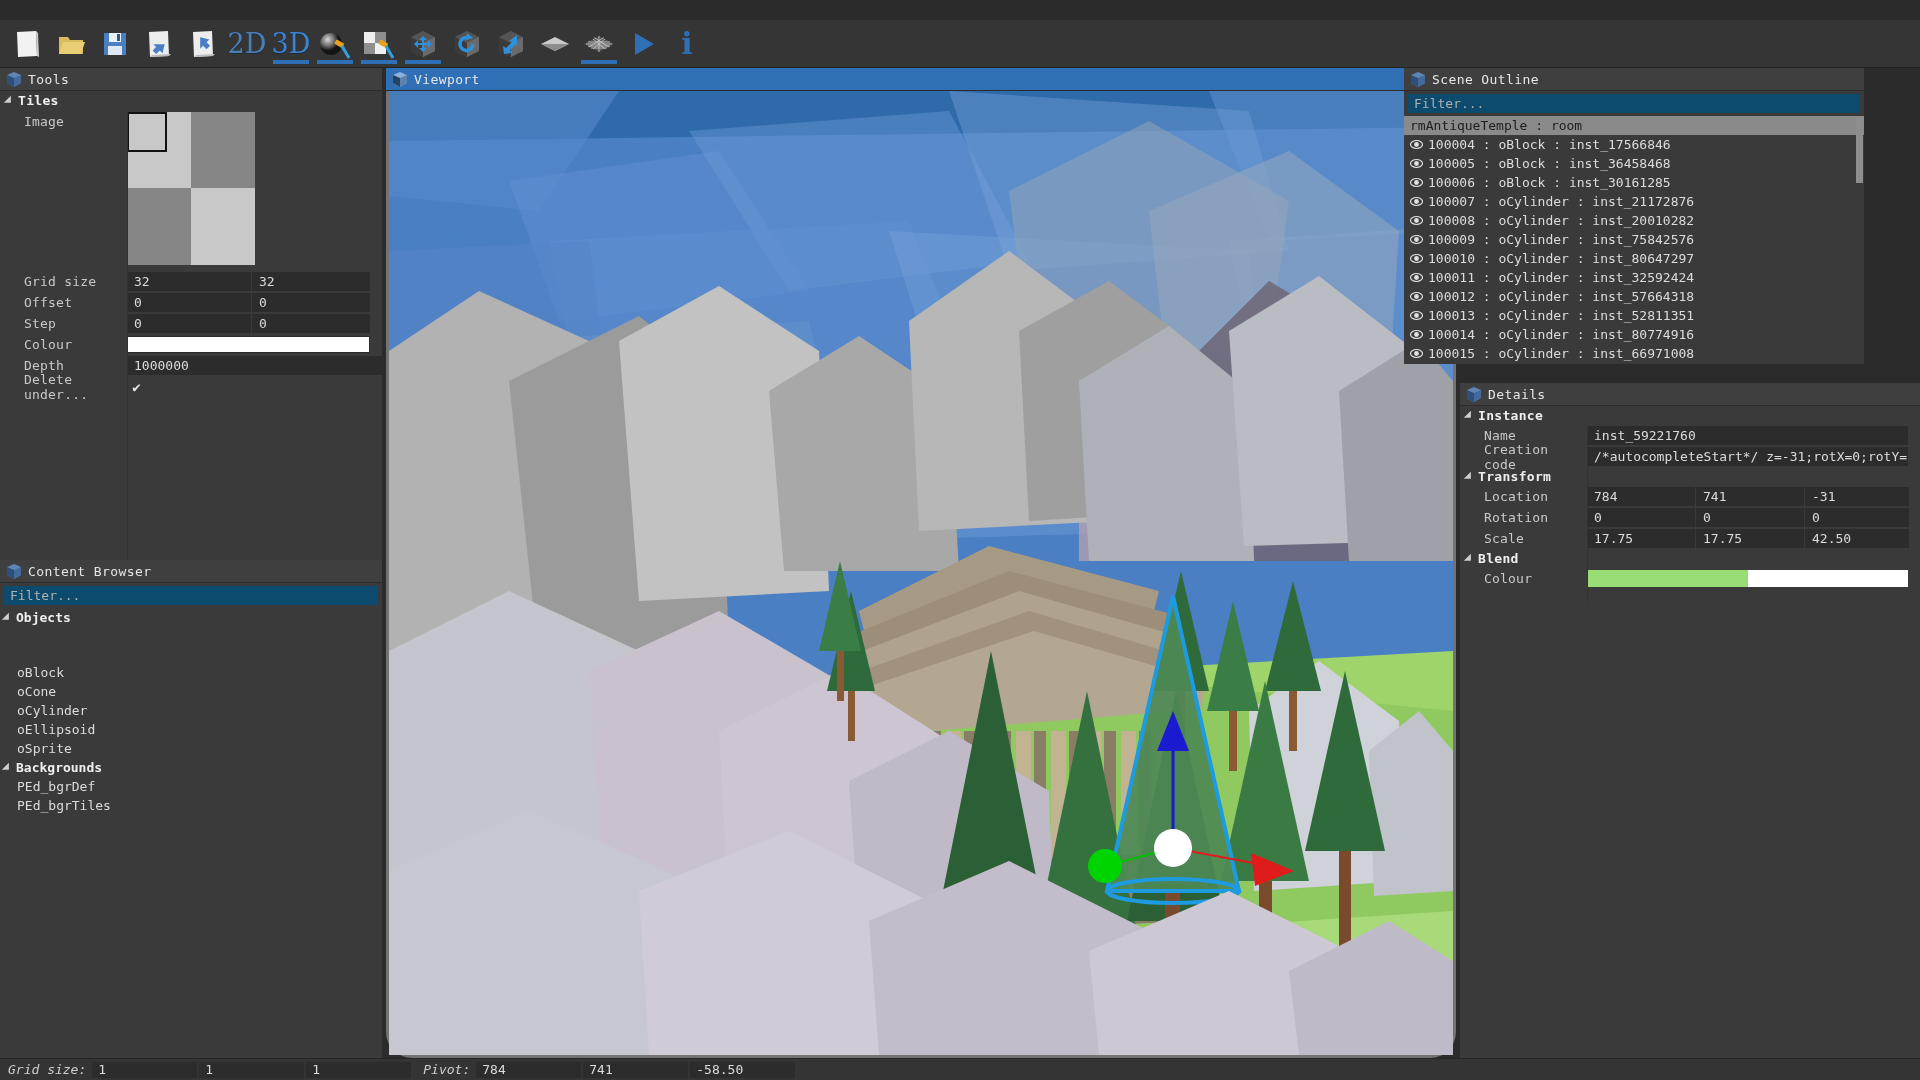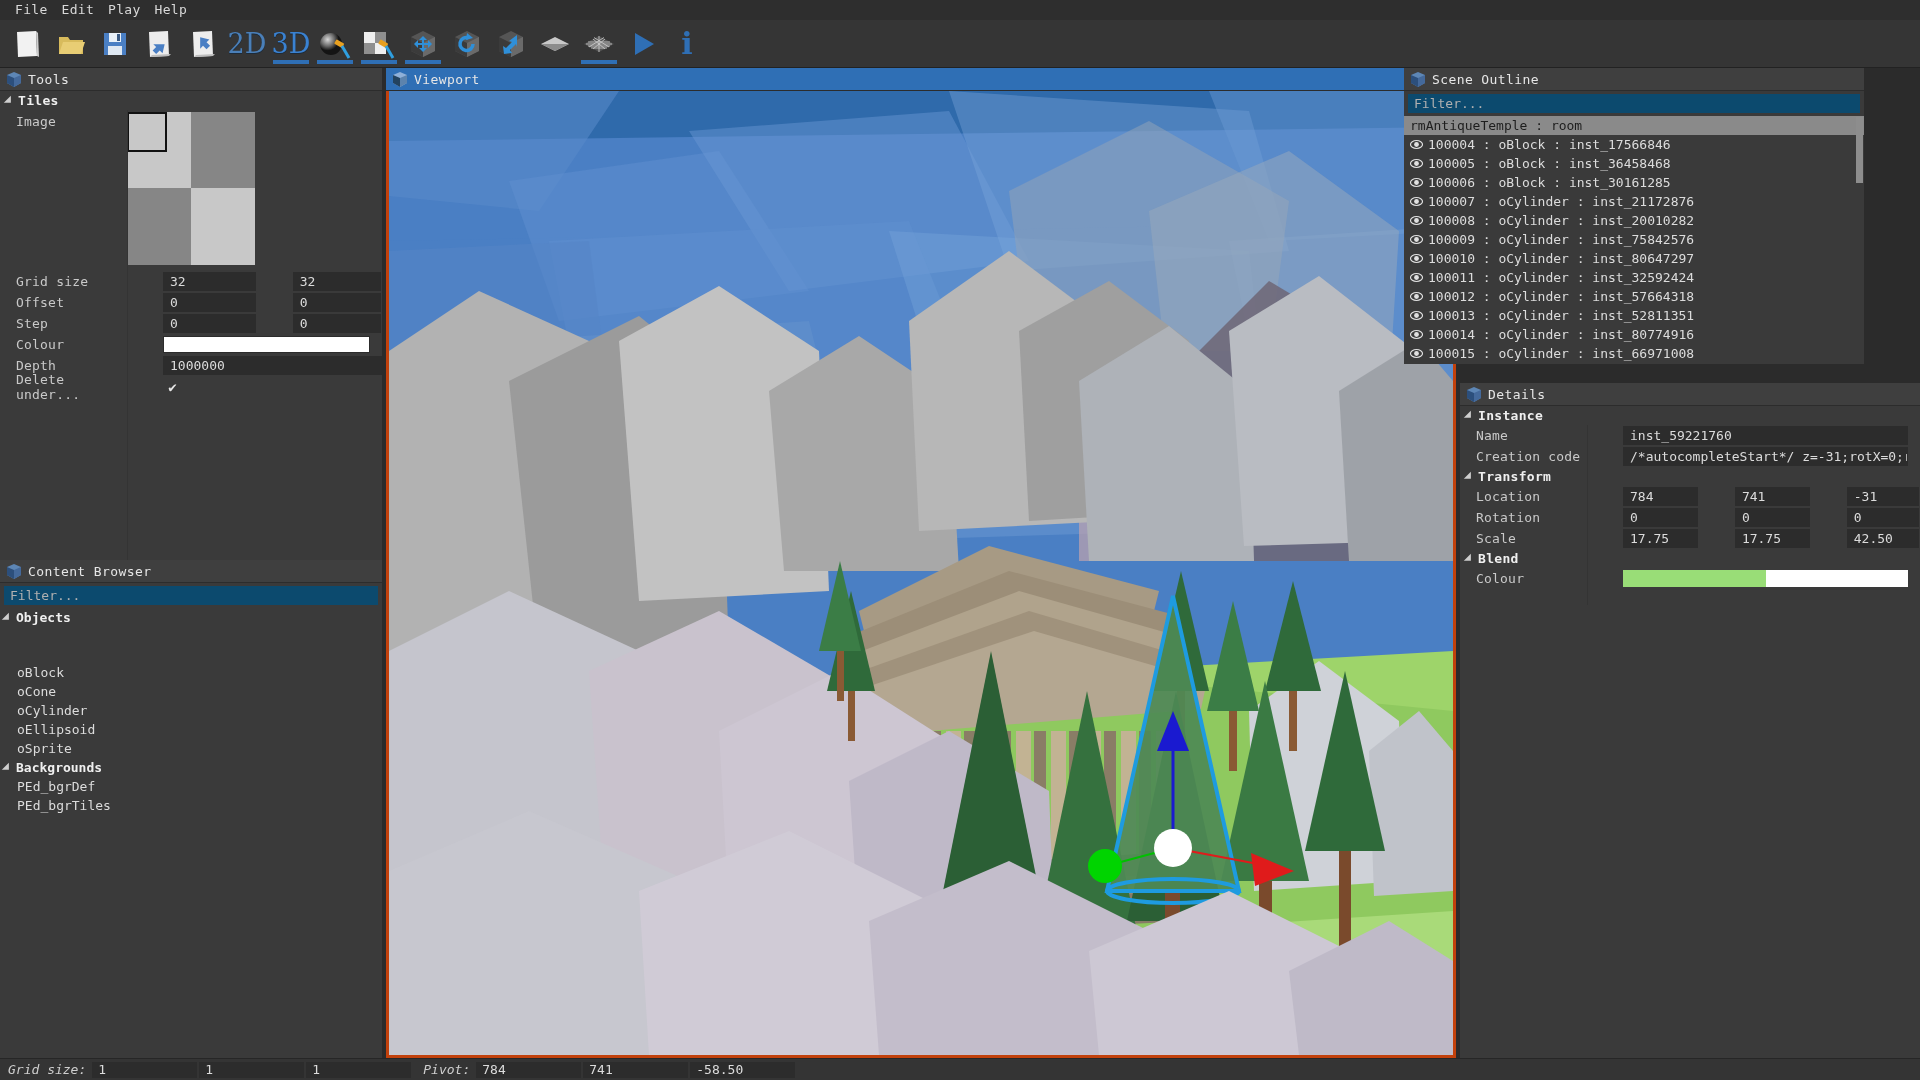--- a/index.html
+++ b/index.html
@@ -67,24 +67,24 @@
     padding-left: 8px; background: #3a3a3a;
   }
   .group .tri {
     width: 0; height: 0; border-left: 5px solid #cfcfcf;
     border-top: 5px solid transparent; border-bottom: 5px solid transparent;
     transform: rotate(45deg) translate(-1px,1px);
   }
   .group .gl { color: #efefef; font-size: 13px; font-weight: bold; letter-spacing: .3px; text-align: right; }
 
   
-  .prow { display: flex; align-items: center; height: 21px; gap: 36px; }
+  .prow { display: flex; align-items: center; height: 21px; }
   .plabel {
     width: 127px; flex: 0 0 127px; color: #c9c9c9; font-size: 13px;
-    padding-left: 16px; letter-spacing: .2px;
+    padding-left: 24px; letter-spacing: .2px;
   }
   .pfield {
     height: 19px; background: #2c2c2c; color: #dcdcdc; font-size: 13px;
     display: flex; align-items: center; padding-left: 6px;
     border: 1px solid #2c2c2c; margin-right: 1px; overflow: hidden;
     white-space: nowrap;
   }
   .pfield.wide { flex: 1 1 auto; }
   .check { width: 19px; height: 19px; display:flex; align-items:center; justify-content:center;
            color: #e8e8e8; font-size: 14px; }
@@ -110,21 +110,21 @@
   }
   .eye { width: 13px; height: 11px; flex: 0 0 13px; }
 
   
   .vscroll {
     position: absolute; right: 1px; width: 7px; background: #8d8d8d;
   }
 
   
   #viewport-frame {
-    position: absolute; background: #c2410c;
+    position: absolute; background: #737373; border-radius: 26px;
   }
   #viewport-canvas { position: absolute; overflow: hidden; background: #4a7fc4; }
 
   
   .statusbar {
     position: absolute; left: 0; bottom: 0; width: 1920px; height: 22px;
     background: #343434; display: flex; align-items: center; padding-left: 6px;
     gap: 0px; border-top: 1px solid #262626;
   }
   .sb-label { color: #cfcfcf; font-size: 13px; padding: 0 6px 0 2px; font-style: italic; }
@@ -134,26 +134,20 @@
     margin-right: 2px;
   }
 
   .colbar { height: 17px; display: flex; }
 </style>
 </head>
 <body>
 
 <div id="app">
 
-  <div class="menubar">
-    <div class="mi">File</div>
-    <div class="mi">Edit</div>
-    <div class="mi">Play</div>
-    <div class="mi">Help</div>
-  </div>
 
   <div class="toolbar" id="toolbar">
       <div class="tbtn">
         <span>
           <svg width="30" height="30" viewBox="0 0 30 30">
             <polygon points="5,3 24,2 25,27 6,28" fill="#f2f2f2"></polygon>
             <polygon points="24,2 26,4 27,28 25,27" fill="#cfcfcf"></polygon>
           </svg>
         </span>
       </div>

